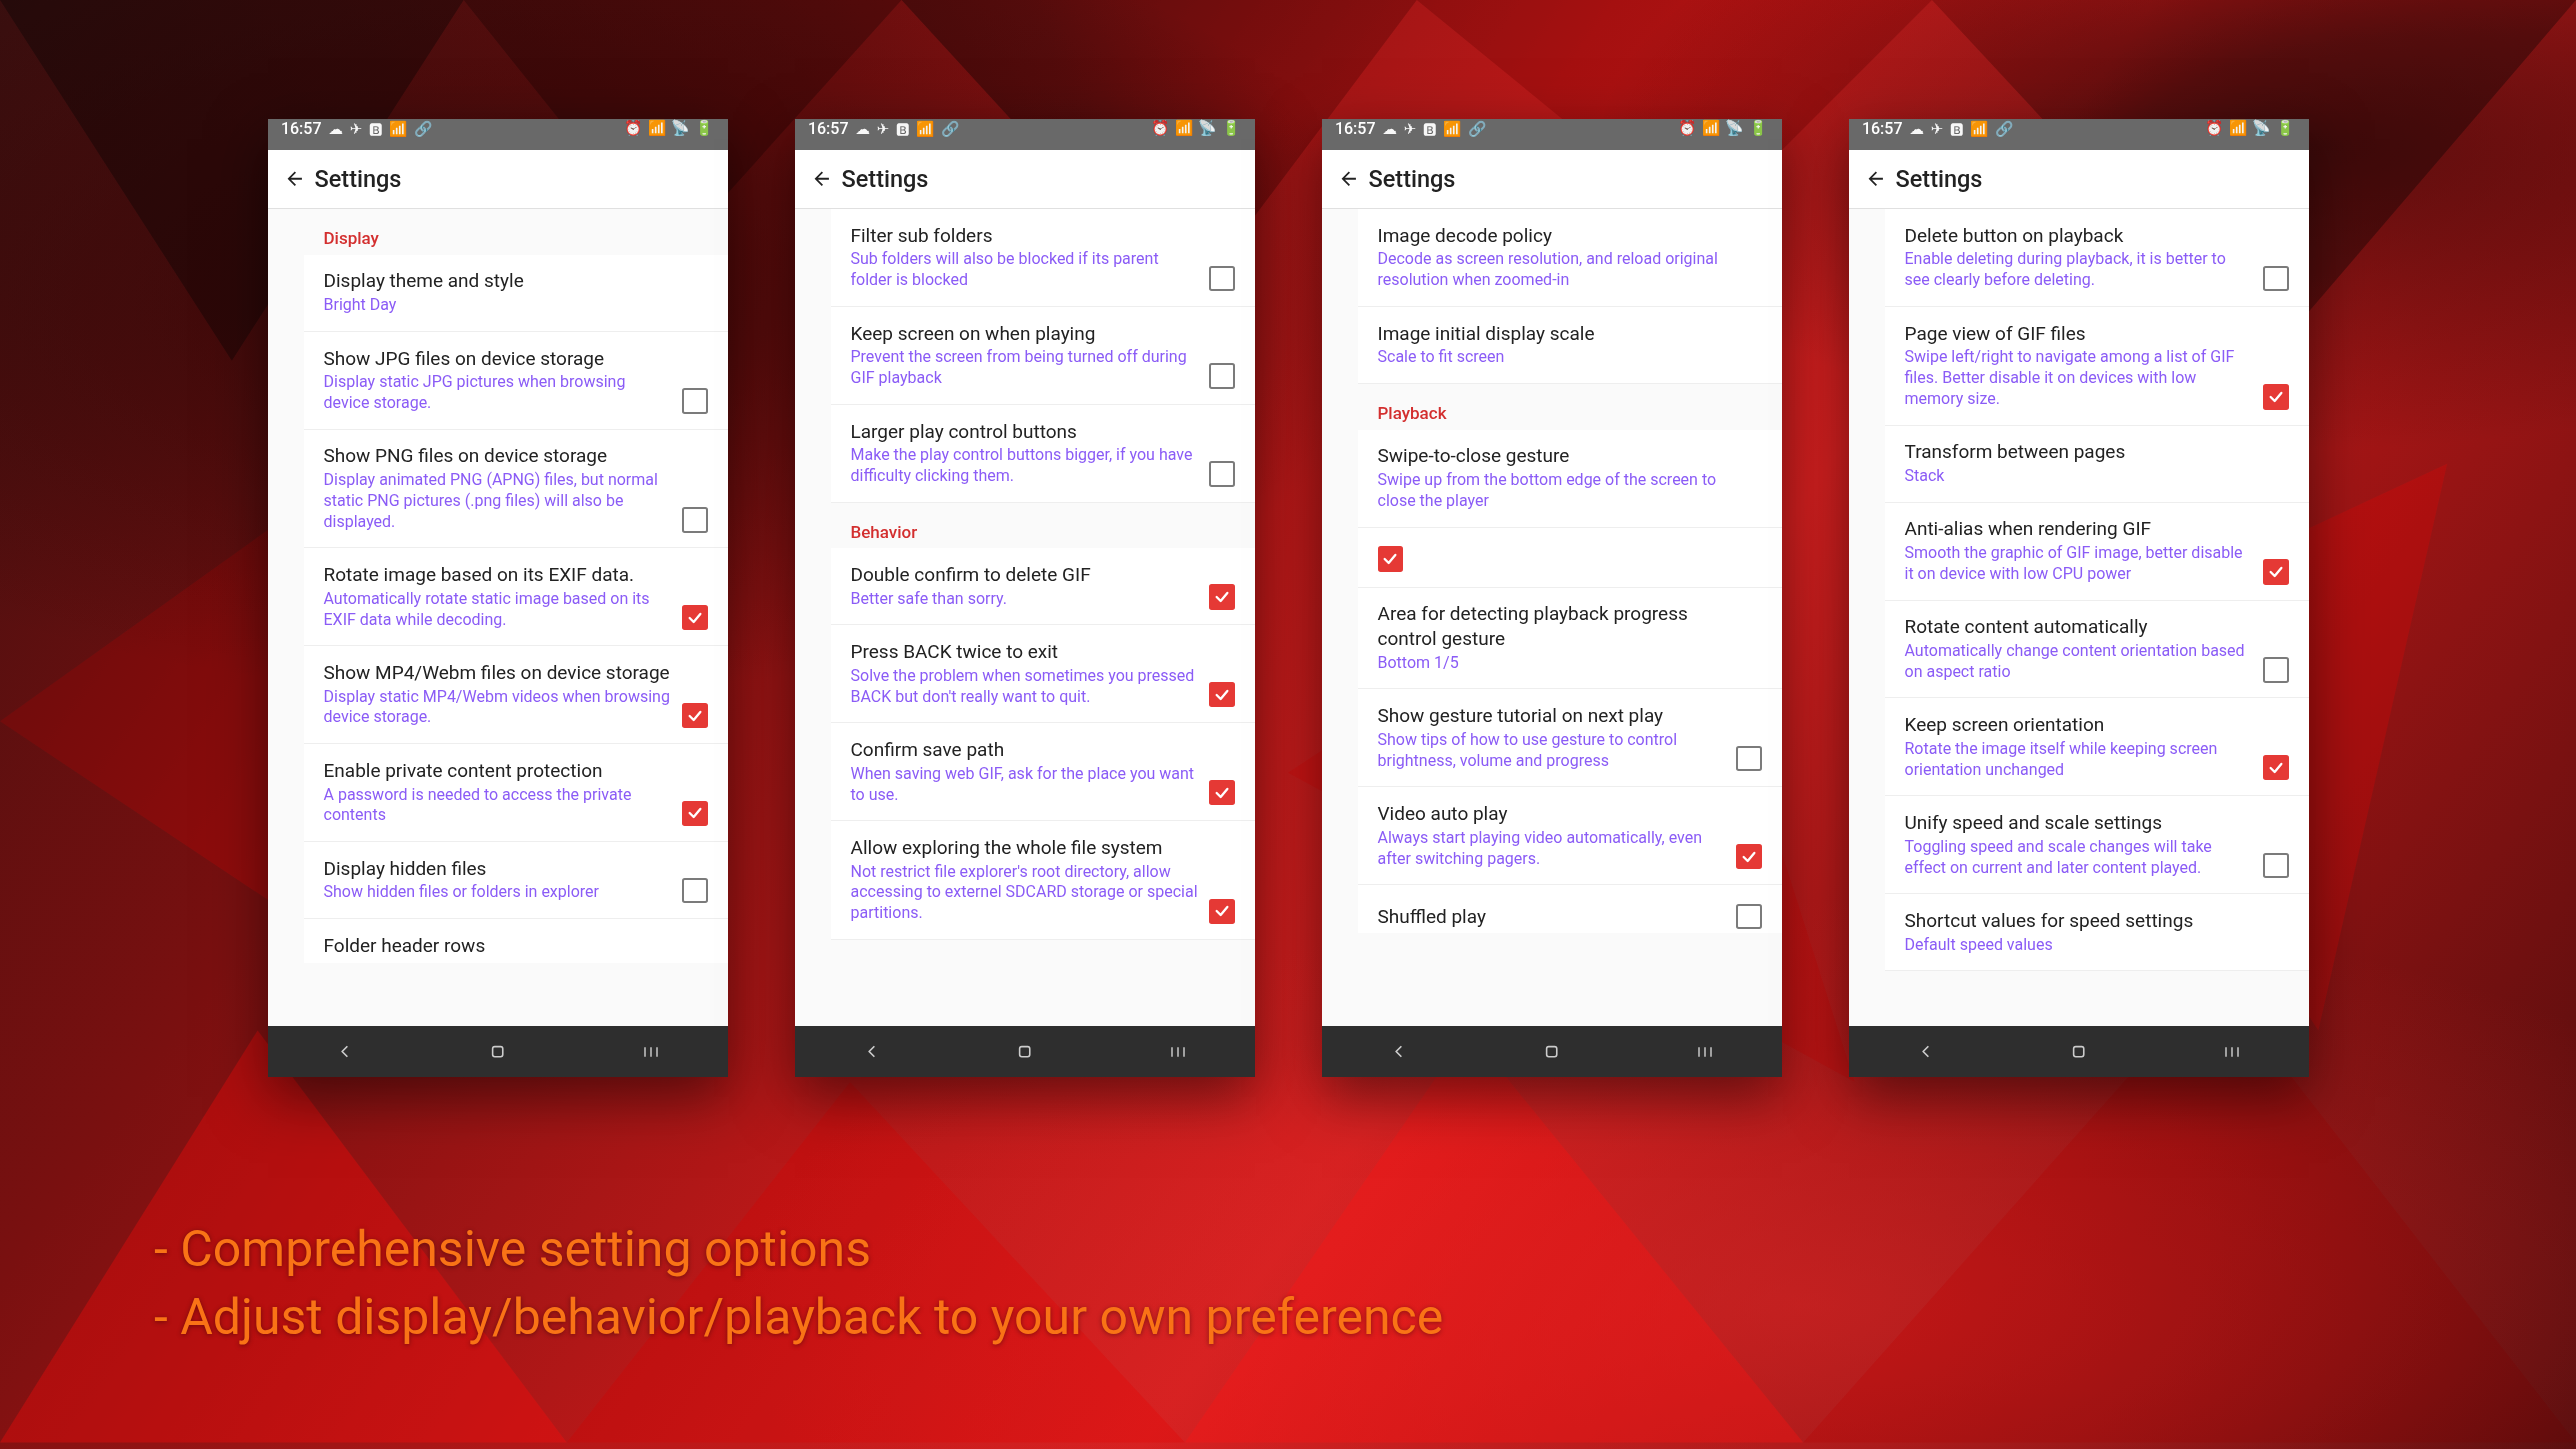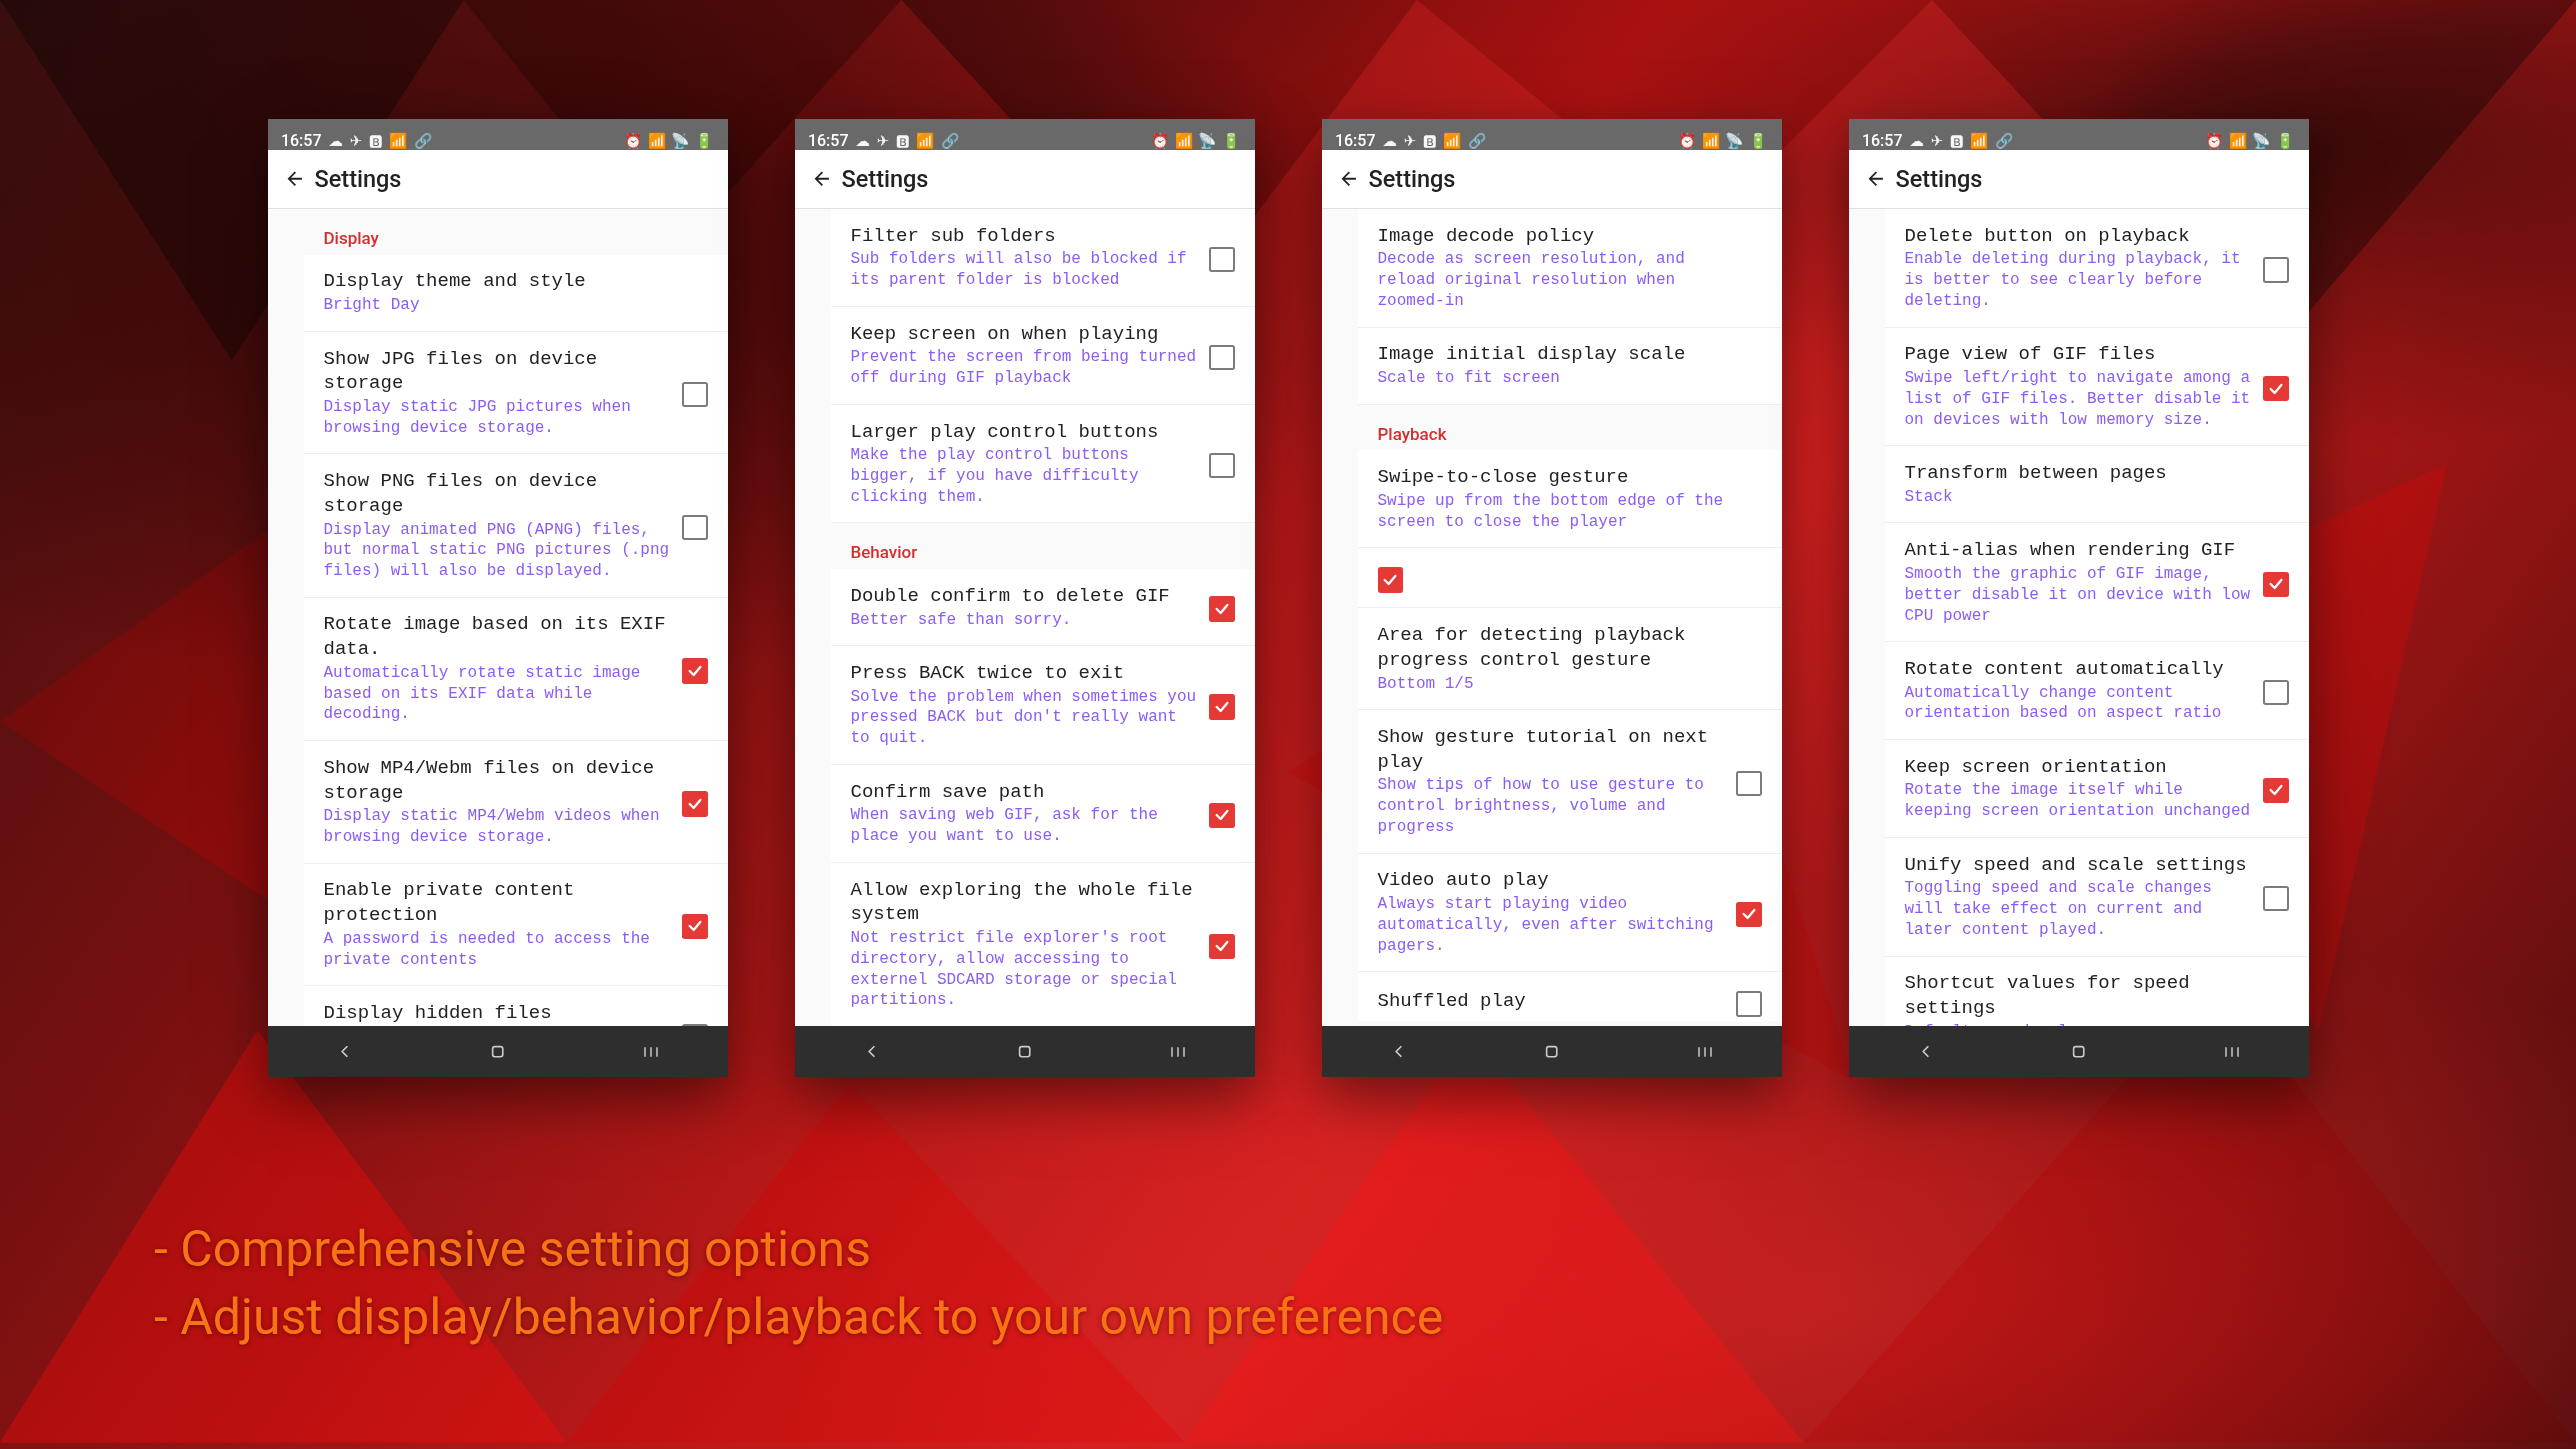--- a/index.html
+++ b/index.html
@@ -50,21 +50,21 @@
     display: flex;
     flex-direction: column;
     overflow: hidden;
     position: relative;
   }
   .status-bar {
     background: #696969;
     color: #fff;
     height: 31px;
     display: flex;
-    align-items: flex-end;
+    align-items: flex-start;
     padding: 0 13.4px;
     font-size: 16px;
     font-weight: 500;
   }
   .status-left { flex: 1; display: flex; align-items: center; gap: 6.7px; }
   .status-right { display: flex; align-items: center; gap: 5.4px; }
   .status-ico { font-size: 14.8px; opacity: 0.95; }
   .app-bar {
     height: 59px;
     display: flex;
@@ -87,25 +87,24 @@
     padding-left: 36px;
   }
   .section-header {
     font-size: 17px;
     color: #d32f2f;
     font-weight: 500;
     padding: 19px 20px 6.7px 20px;
   }
   .row {
     display: flex;
-    align-items: center;
+    align-items: flex-end;
     padding: 14.8px 20px 14.8px 20px;
     border-bottom: 0.7px solid #eee;
     background: #fff;
-    font-family: Liberation Mono, monospace;
   }
   .row-text { flex: 1; min-width: 0; padding-right: 10.7px; }
   .row-title { font-size: 19px; color: #222; line-height: 1.3; }
   .row-sub { font-size: 16px; color: #8b5cf6; line-height: 1.3; margin-top: 1px; }
   .checkbox {
     width: 25.5px; height: 25.5px;
     border: 2px solid #7b7b7b;
     border-radius: 2.7px;
     flex: 0 0 auto;
     margin-top: 4px;

